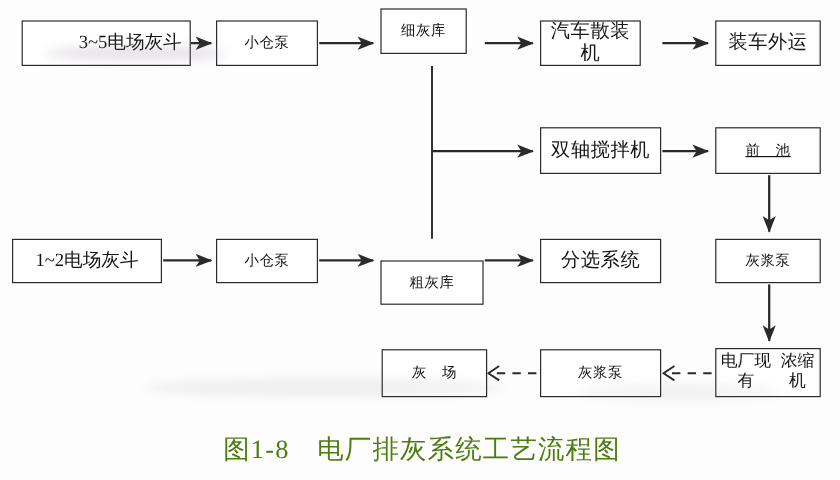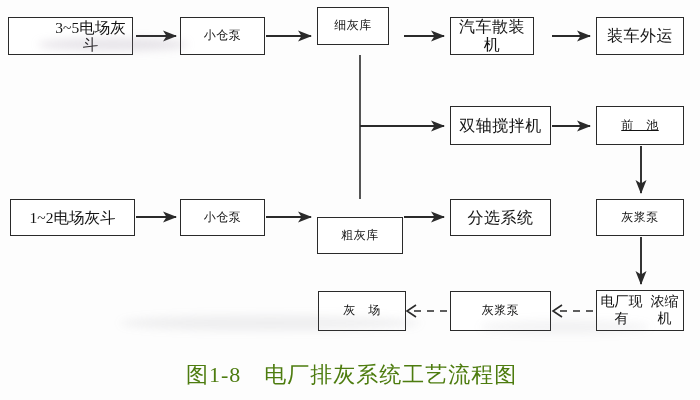--- a/index.html
+++ b/index.html
@@ -8,21 +8,21 @@
     font-family:"Liberation Serif","DejaVu Serif",serif;overflow:hidden;
   }
   .box{
     position:absolute;box-sizing:border-box;background:#ffffff;
     border:1.6px solid #2a2a2a;display:flex;align-items:center;justify-content:center;
     color:#141414;font-size:12px;letter-spacing:0.5px;text-align:center;line-height:1.1;
     z-index:2;
   }
   .box.twoline{flex-direction:row;font-size:14px;letter-spacing:0;line-height:1.2;}
   
-  #b-hopper35 {left:8px;  top:17px;  width:125px; height:38px; font-size:15.5px; letter-spacing:0;padding-left:40px;}
+  #b-hopper35 {left:18px;  top:17px;  width:141px; height:38px; font-size:15.5px; letter-spacing:0;padding-left:40px;}
   #b-pumptop  {left:180px; top:17px;  width:85px;  height:38px;}
   #b-fineash  {left:317px; top:7px;  width:72px;  height:38px;}
   #b-truck    {left:450px; top:17px;  width:84px; height:38px; font-size:16px;}
   #b-loadout  {left:596px; top:17px;  width:88px;  height:38px; font-size:16px;font-family:Liberation Serif, serif;}
   
   #b-mixer    {left:450px; top:106px; width:101px; height:39px; font-size:16px;}
   #b-frontpool{left:596px; top:106px; width:88px;  height:39px;text-decoration:underline;}
   
   #b-hopper12 {left:10px;  top:199px; width:125px; height:37px; font-size:15.5px; letter-spacing:0;}
   #b-pumpbot  {left:180px; top:199px; width:85px;  height:37px;}

